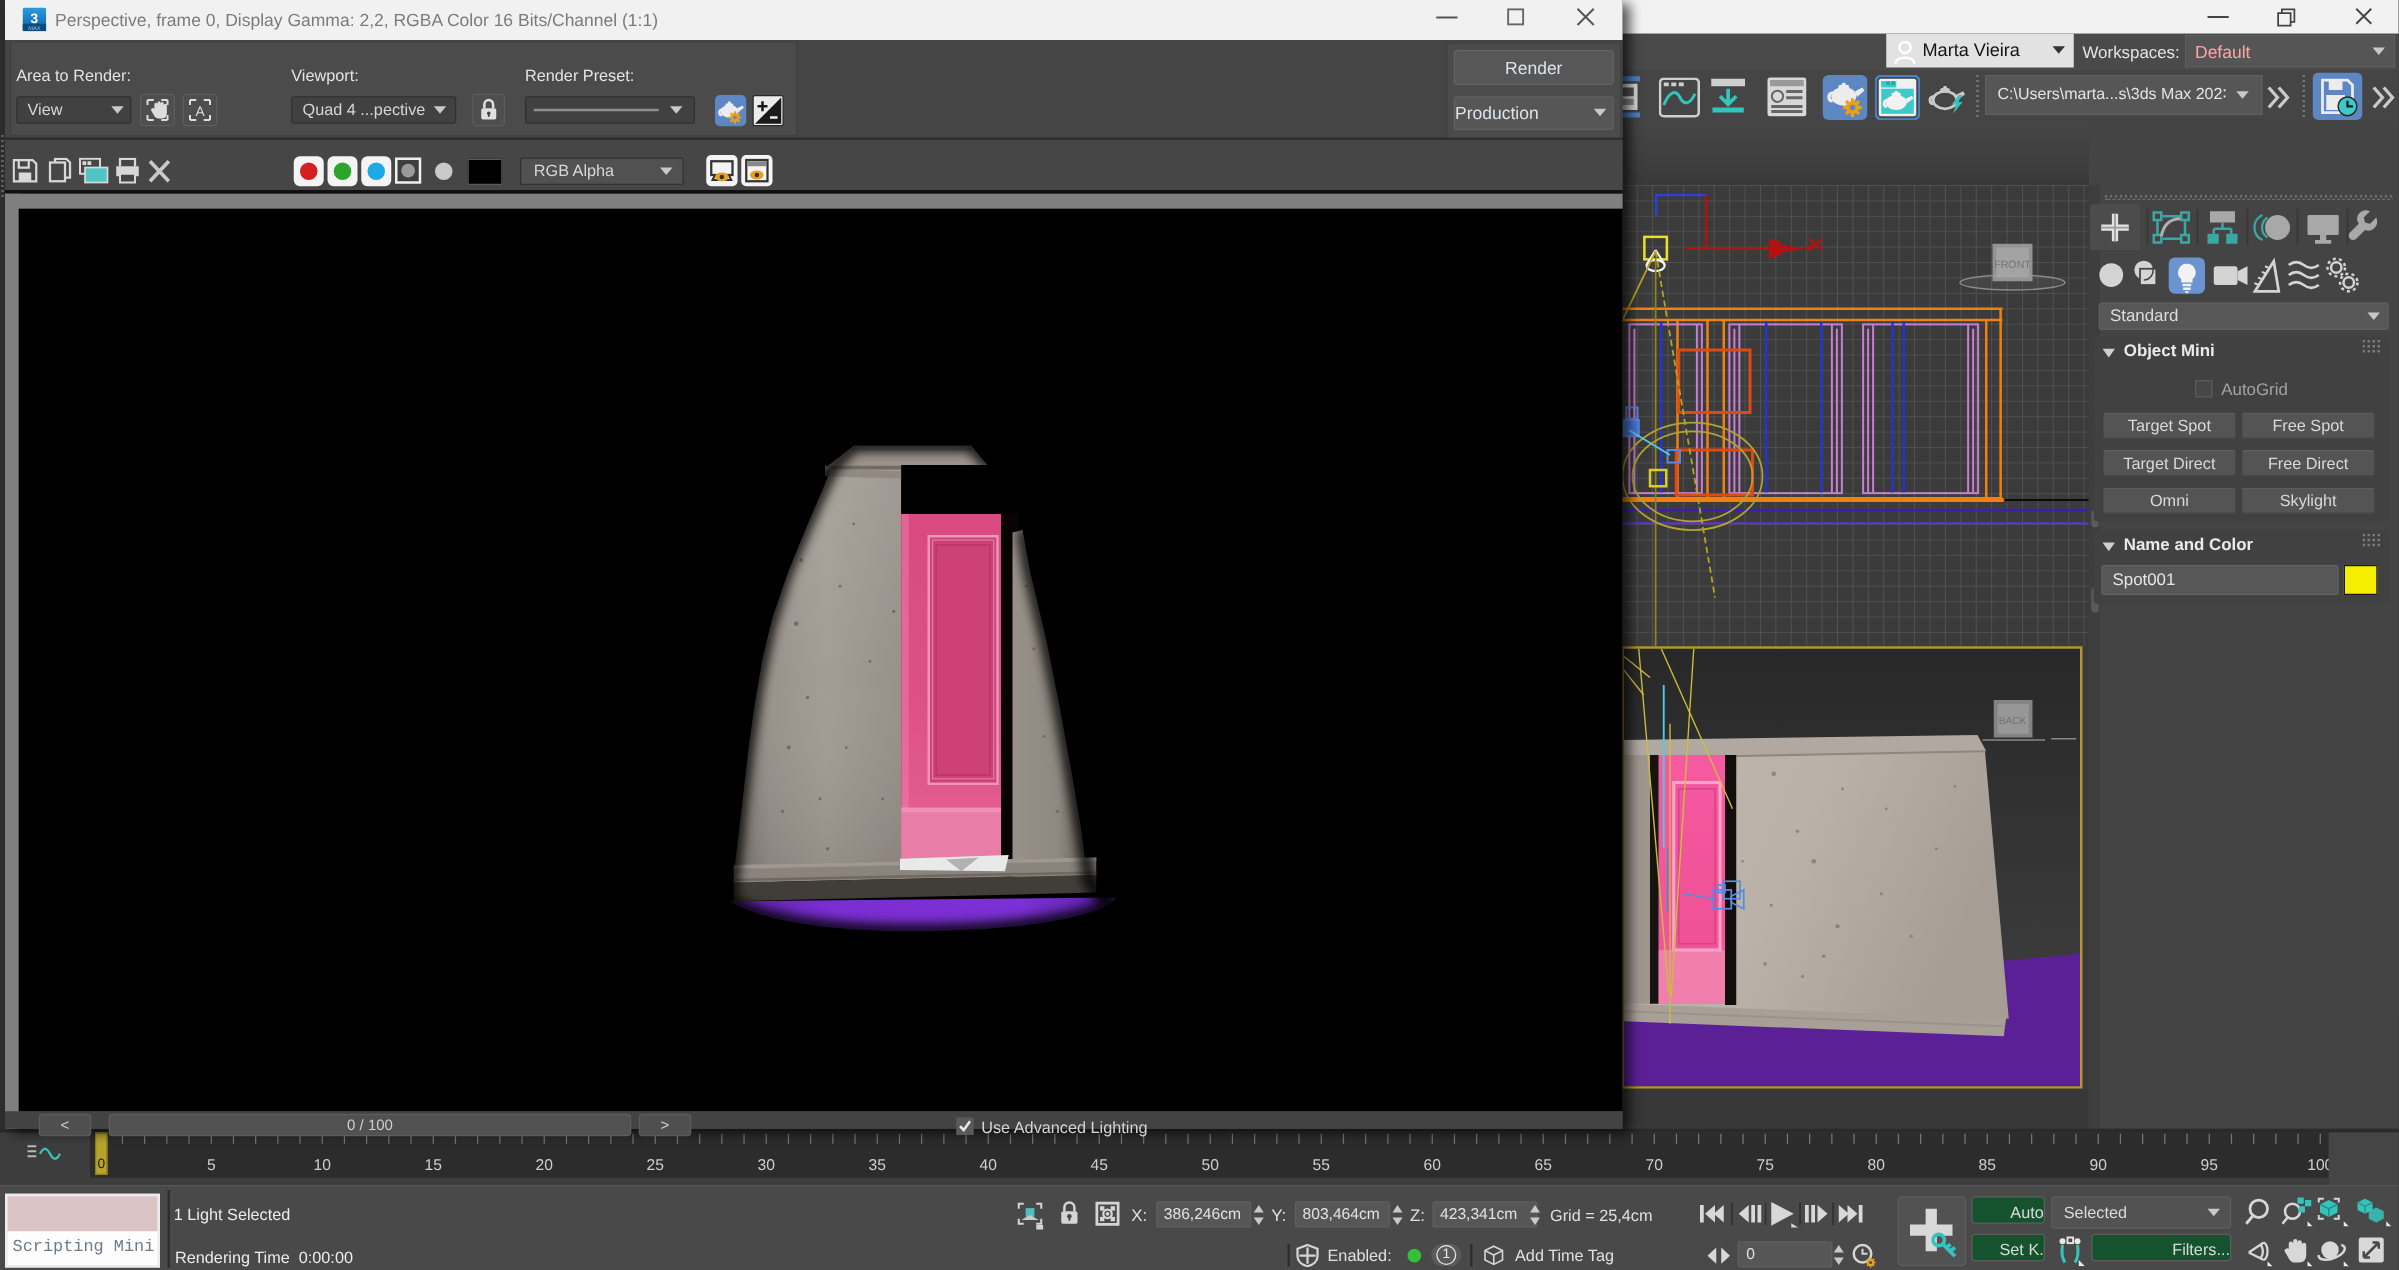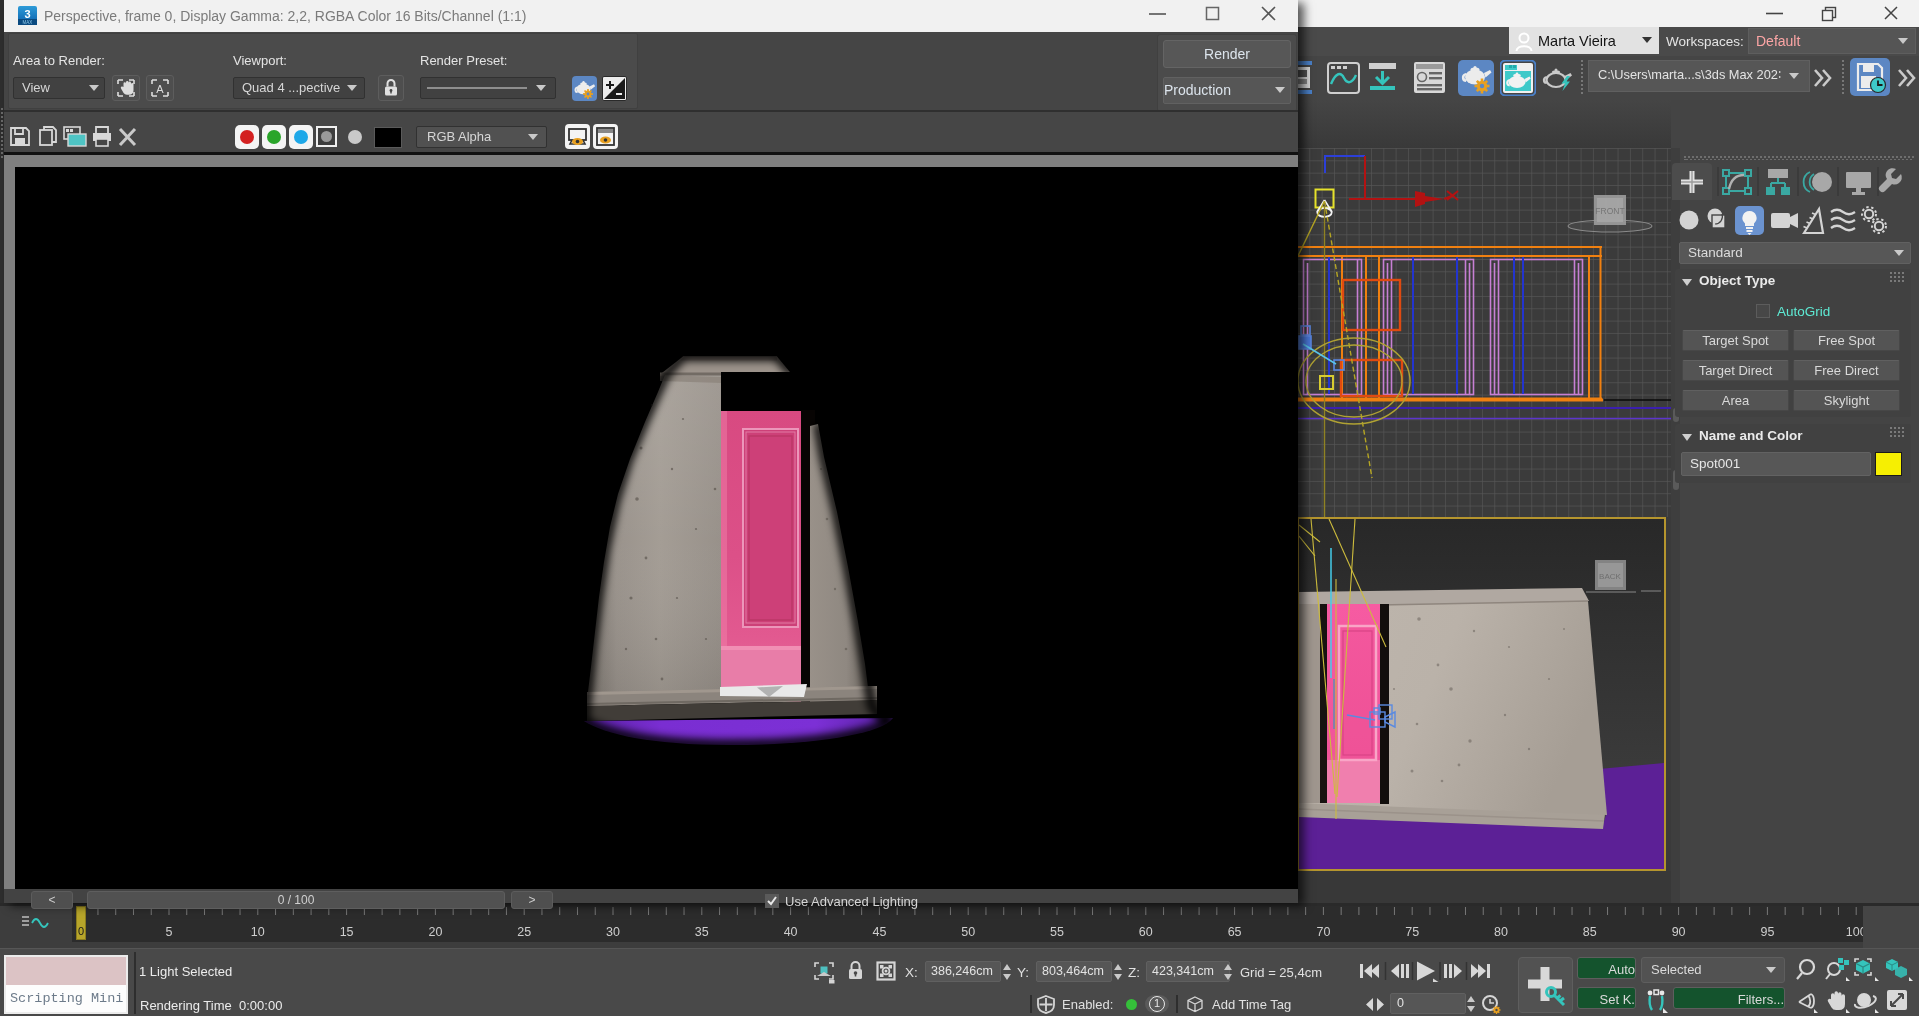--- a/index.html
+++ b/index.html
@@ -376,48 +376,48 @@
 </svg>
 
 <div class="abs" style="left:1679px;top:242px;width:232px;height:22px;background:#575757;border:1px solid #616161;border-radius:2px"></div>
 <div class="abs" style="left:1688px;top:245px;font-size:13.5px;color:#dcdcdc">Standard</div>
 <div class="abs caret" style="left:1894px;top:250px"></div>
 
 <div class="abs" style="left:1675px;top:269px;width:236px;height:148px;background:#414141;border-radius:3px"></div>
 <svg class="abs" style="left:1681px;top:277px" width="12" height="10">
       <path d="M1 2 H11 L6 9 Z" fill="#cfcfcf"></path>
     </svg>
-<div class="abs" style="left:1699px;top:273px;font-size:13.5px;font-weight:bold;color:#eaeaea">Object Type</div>
+<div class="abs" style="left:1699px;top:273px;font-size:13.5px;font-weight:bold;color:#eaeaea">Object Mini</div>
 <svg class="abs" style="left:1890px;top:272px" width="14" height="13">
       <g fill="#7a7a7a">
         <rect x="0" y="0" width="2" height="2"></rect>
         <rect x="4" y="0" width="2" height="2"></rect>
         <rect x="8" y="0" width="2" height="2"></rect>
         <rect x="12" y="0" width="2" height="2"></rect>
         <rect x="0" y="4" width="2" height="2"></rect>
         <rect x="4" y="4" width="2" height="2"></rect>
         <rect x="8" y="4" width="2" height="2"></rect>
         <rect x="12" y="4" width="2" height="2"></rect>
         <rect x="0" y="8" width="2" height="2"></rect>
         <rect x="4" y="8" width="2" height="2"></rect>
         <rect x="8" y="8" width="2" height="2"></rect>
         <rect x="12" y="8" width="2" height="2"></rect>
       </g>
     </svg>
 <div class="abs" style="left:1756px;top:304px;width:14px;height:14px;background:#474747;border:1px solid #5c5c5c"></div>
-<div class="abs" style="left:1777px;top:304px;font-size:13.5px;color:#5eead4">AutoGrid</div>
+<div class="abs" style="left:1777px;top:304px;font-size:13.5px;color:#a3a3a3">AutoGrid</div>
 <div class="abs btnrow" style="left:1682px;top:330px"></div>
 <style>
 .pbtn{position:absolute;width:107px;height:21px;background:#545454;border:1px solid #474747;border-top-color:#606060;border-radius:2px;color:#d9d9d9;font-size:13px;text-align:center;line-height:20px}
 </style>
 <div class="pbtn" style="left:1682px;top:330px">Target Spot</div>
 <div class="pbtn" style="left:1793px;top:330px">Free Spot</div>
 <div class="pbtn" style="left:1682px;top:360px">Target Direct</div>
 <div class="pbtn" style="left:1793px;top:360px">Free Direct</div>
-<div class="pbtn" style="left:1682px;top:390px">Area</div>
+<div class="pbtn" style="left:1682px;top:390px">Omni</div>
 <div class="pbtn" style="left:1793px;top:390px">Skylight</div>
 
 <div class="abs" style="left:1675px;top:424px;width:236px;height:59px;background:#414141;border-radius:3px"></div>
 <svg class="abs" style="left:1681px;top:432px" width="12" height="10">
       <path d="M1 2 H11 L6 9 Z" fill="#cfcfcf"></path>
     </svg>
 <div class="abs" style="left:1699px;top:428px;font-size:13.5px;font-weight:bold;color:#eaeaea">Name and Color</div>
 <svg class="abs" style="left:1890px;top:427px" width="14" height="13">
       <g fill="#7a7a7a">
         <rect x="0" y="0" width="2" height="2"></rect>

